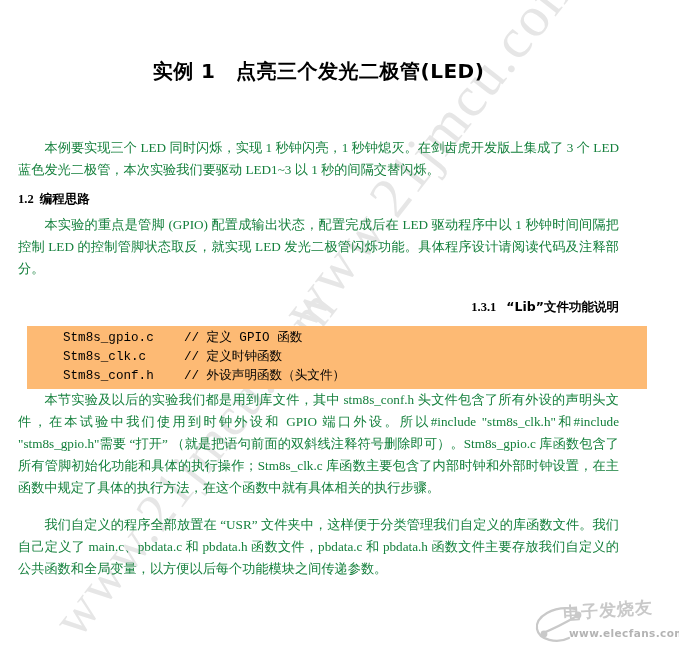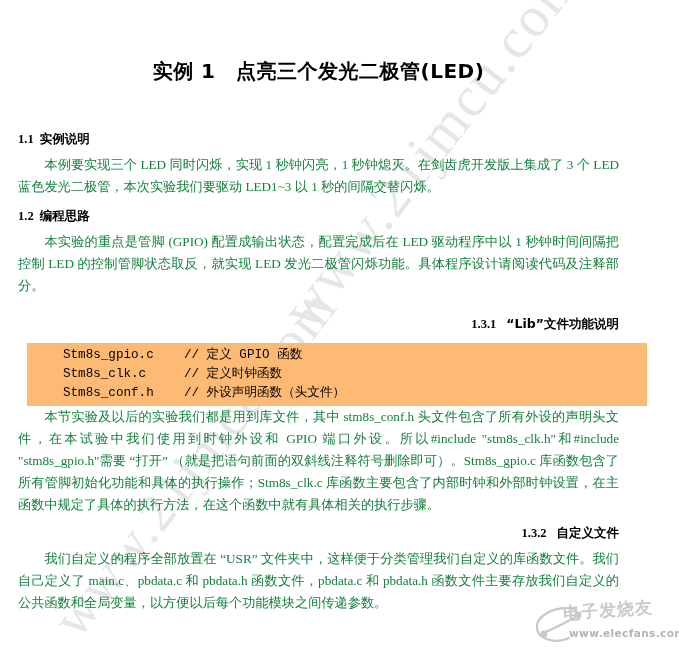--- a/index.html
+++ b/index.html
@@ -175,21 +175,20 @@
   <div class="wm-diag wm-a">www.21jmcu.com</div>
   <div class="wm-diag wm-b">www.21jmcu.com</div>
 </div>
 
 <div class="page">
 
   <h1 class="doc-title">实例 1　点亮三个发光二极管(LED)</h1>
 
   <div class="gap-title"></div>
 
-  <div class="h2"><span class="num">1.1</span><span class="sp"></span><span>实例说明</span></div>
   <div class="gap-head"></div>
   <p class="body">本例要实现三个 LED 同时闪烁，实现 1 秒钟闪亮，1 秒钟熄灭。在剑齿虎开发版上集成了 3 个 LED 蓝色发光二极管，本次实验我们要驱动 LED1~3 以 1 秒的间隔交替闪烁。</p>
 
   <div class="gap-sec"></div>
 
   <div class="h2"><span class="num">1.2</span><span class="sp"></span><span>编程思路</span></div>
   <div class="gap-head"></div>
   <p class="body">本实验的重点是管脚 (GPIO) 配置成输出状态，配置完成后在 LED 驱动程序中以 1 秒钟时间间隔把控制 LED 的控制管脚状态取反，就实现 LED 发光二极管闪烁功能。具体程序设计请阅读代码及注释部分。</p>
 
   <div class="gap-sec"></div>
@@ -203,21 +202,20 @@
   <div class="codeblock">
     <div class="codeline"><span>Stm8s_gpio.c</span><span>    </span><span class="cmt">// 定义 GPIO 函数</span></div>
     <div class="codeline"><span>Stm8s_clk.c</span><span>     </span><span class="cmt">// 定义时钟函数</span></div>
     <div class="codeline"><span>Stm8s_conf.h</span><span>    </span><span class="cmt">// 外设声明函数（头文件）</span></div>
   </div>
 
   <p class="body">本节实验及以后的实验我们都是用到库文件，其中 stm8s_conf.h 头文件包含了所有外设的声明头文件，在本试验中我们使用到时钟外设和 GPIO 端口外设。所以#include "stm8s_clk.h"和#include "stm8s_gpio.h"需要 “打开” （就是把语句前面的双斜线注释符号删除即可）。Stm8s_gpio.c 库函数包含了所有管脚初始化功能和具体的执行操作；Stm8s_clk.c 库函数主要包含了内部时钟和外部时钟设置，在主函数中规定了具体的执行方法，在这个函数中就有具体相关的执行步骤。</p>
 
   <div class="gap-sub"></div>
 
-  <div class="h3"><span class="num">1.3.2</span><span class="sp"></span><span>自定义文件</span></div>
   <div class="gap-head"></div>
   <p class="body">我们自定义的程序全部放置在 “USR” 文件夹中，这样便于分类管理我们自定义的库函数文件。我们自己定义了 main.c、pbdata.c 和 pbdata.h 函数文件，pbdata.c 和 pbdata.h 函数文件主要存放我们自定义的公共函数和全局变量，以方便以后每个功能模块之间传递参数。</p>
 
 </div>
 
 <div class="logo">
   <svg class="logo-mark" width="60" height="42" viewBox="0 0 60 42">
     <path d="M42 6 C 20 2, 2 14, 4 26 C 6 37, 24 41, 36 35" fill="none" stroke="#c9c9c9" stroke-width="2.2" stroke-linecap="round"></path>
     <path d="M10 30 C 20 26, 32 20, 44 13" fill="none" stroke="#c9c9c9" stroke-width="2.2" stroke-linecap="round"></path>
     <circle cx="11" cy="31" r="3.4" fill="#c9c9c9"></circle>

